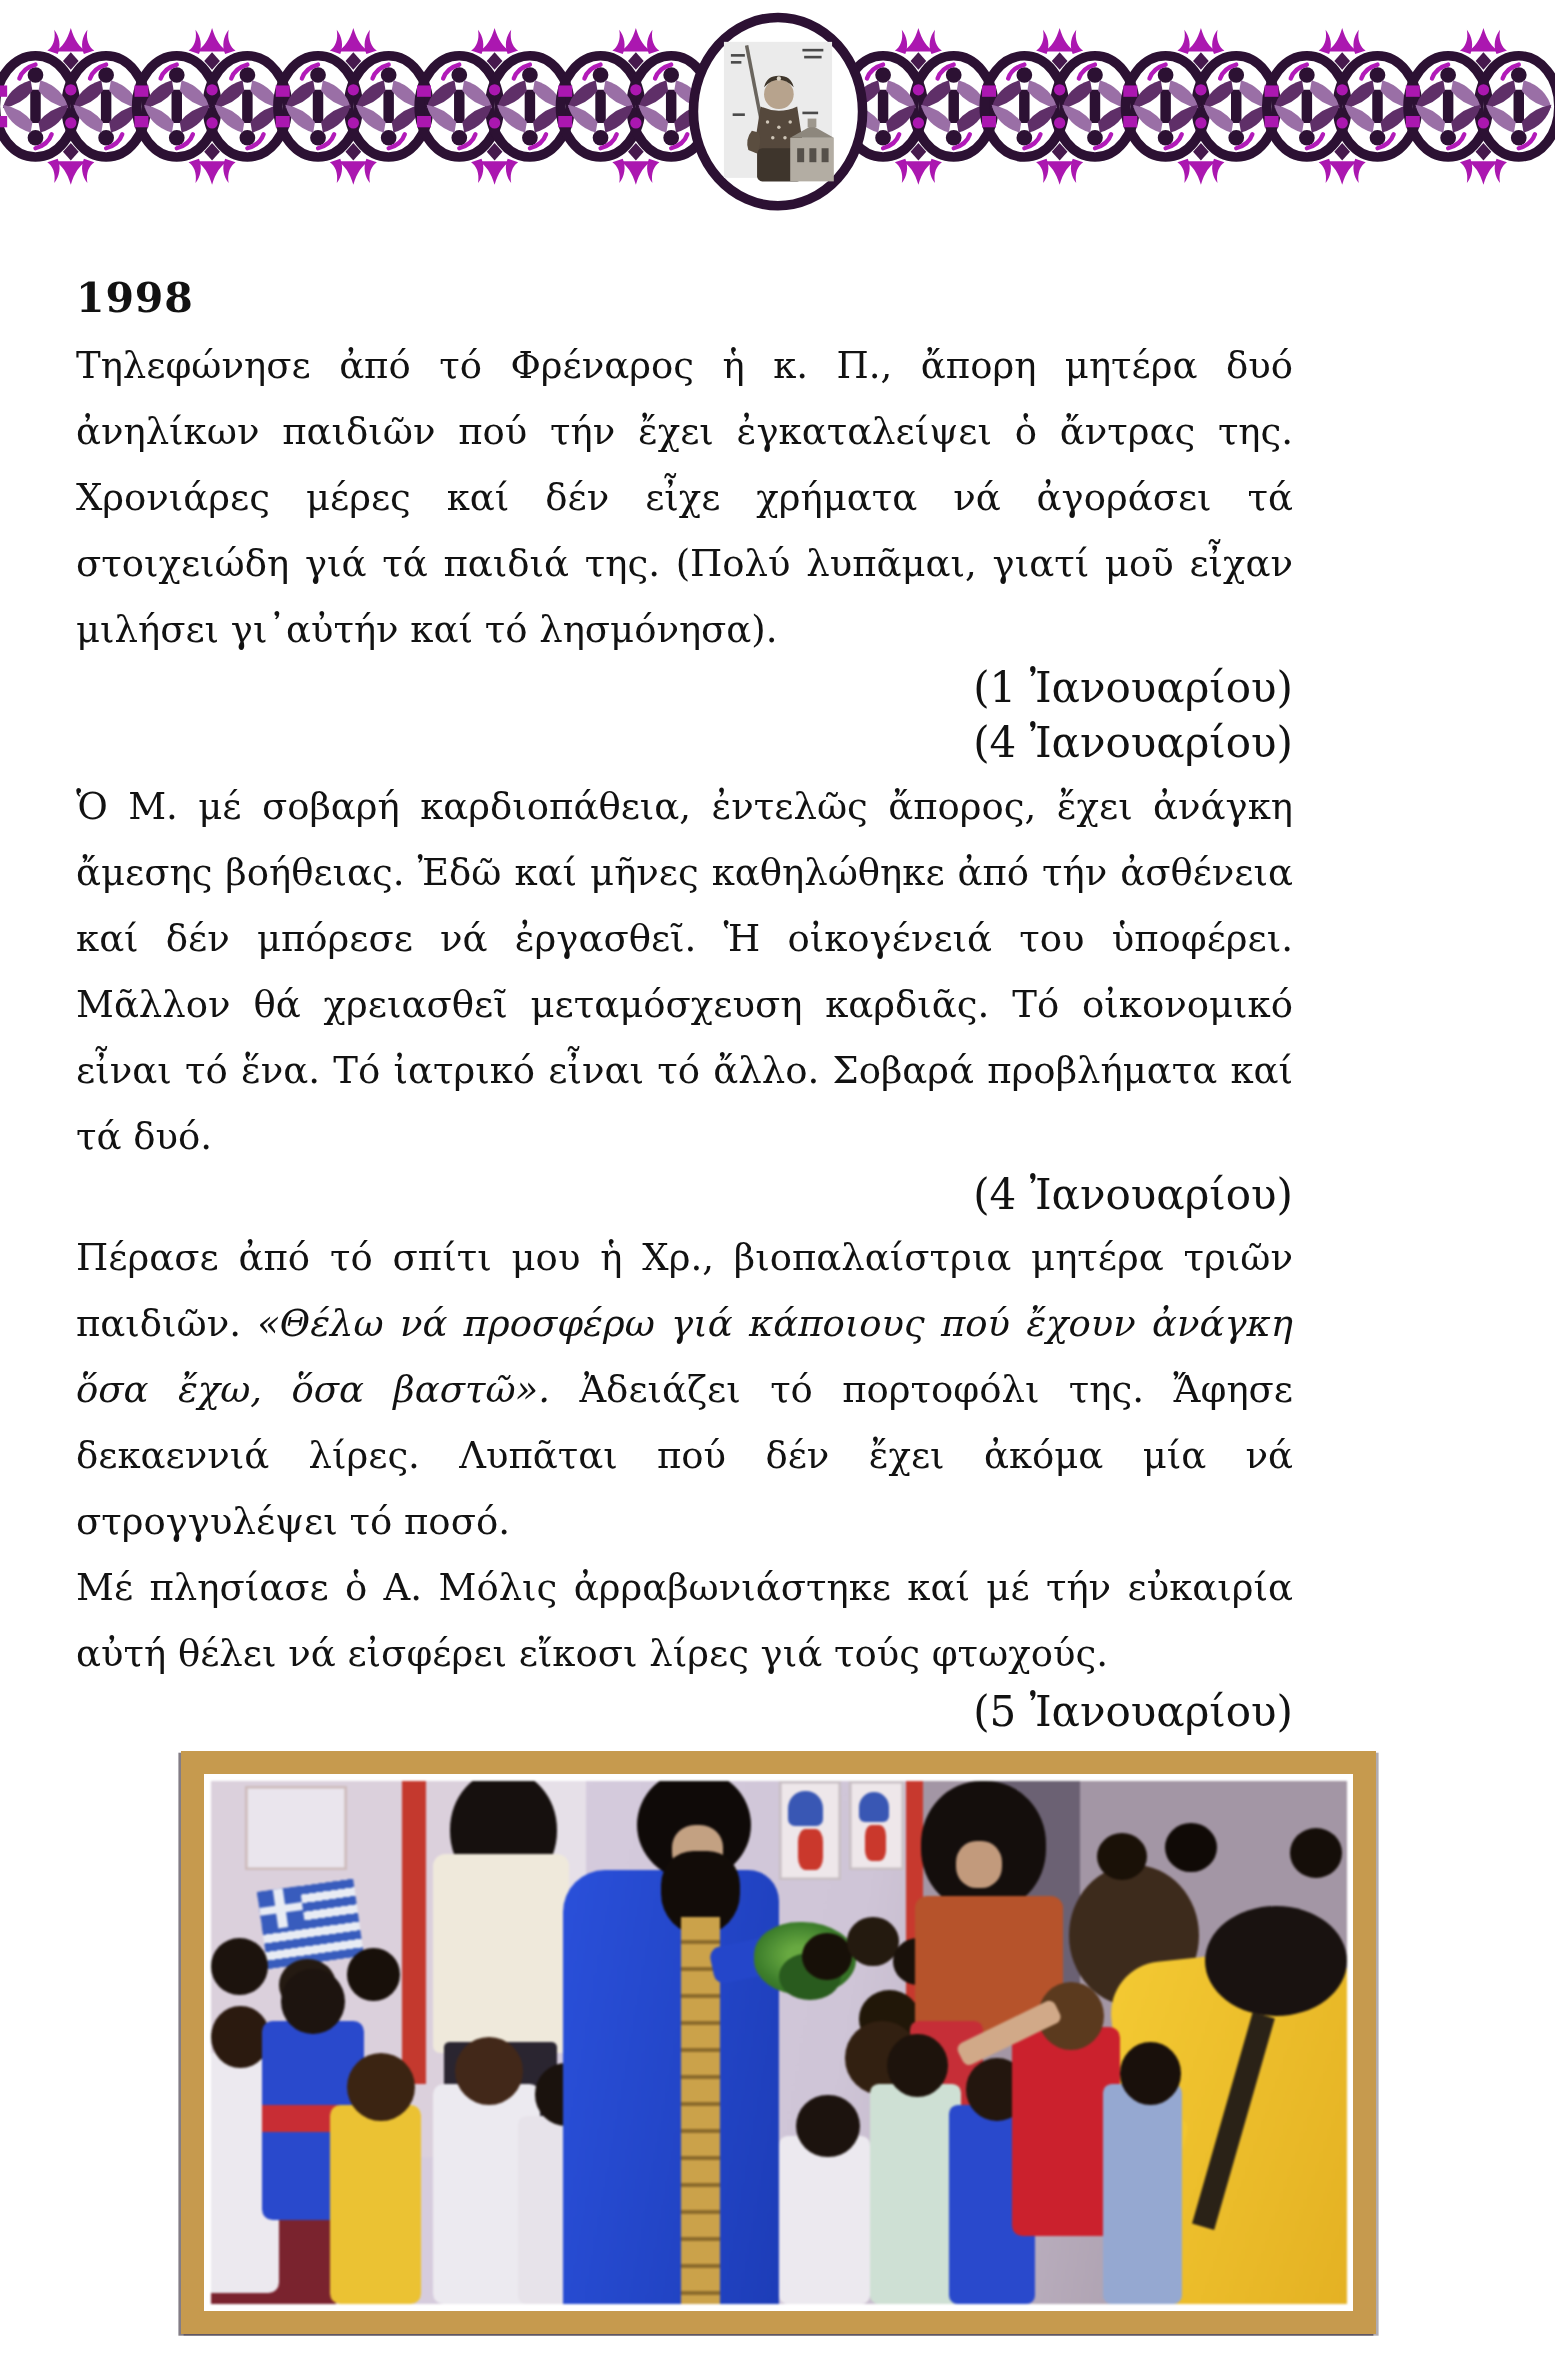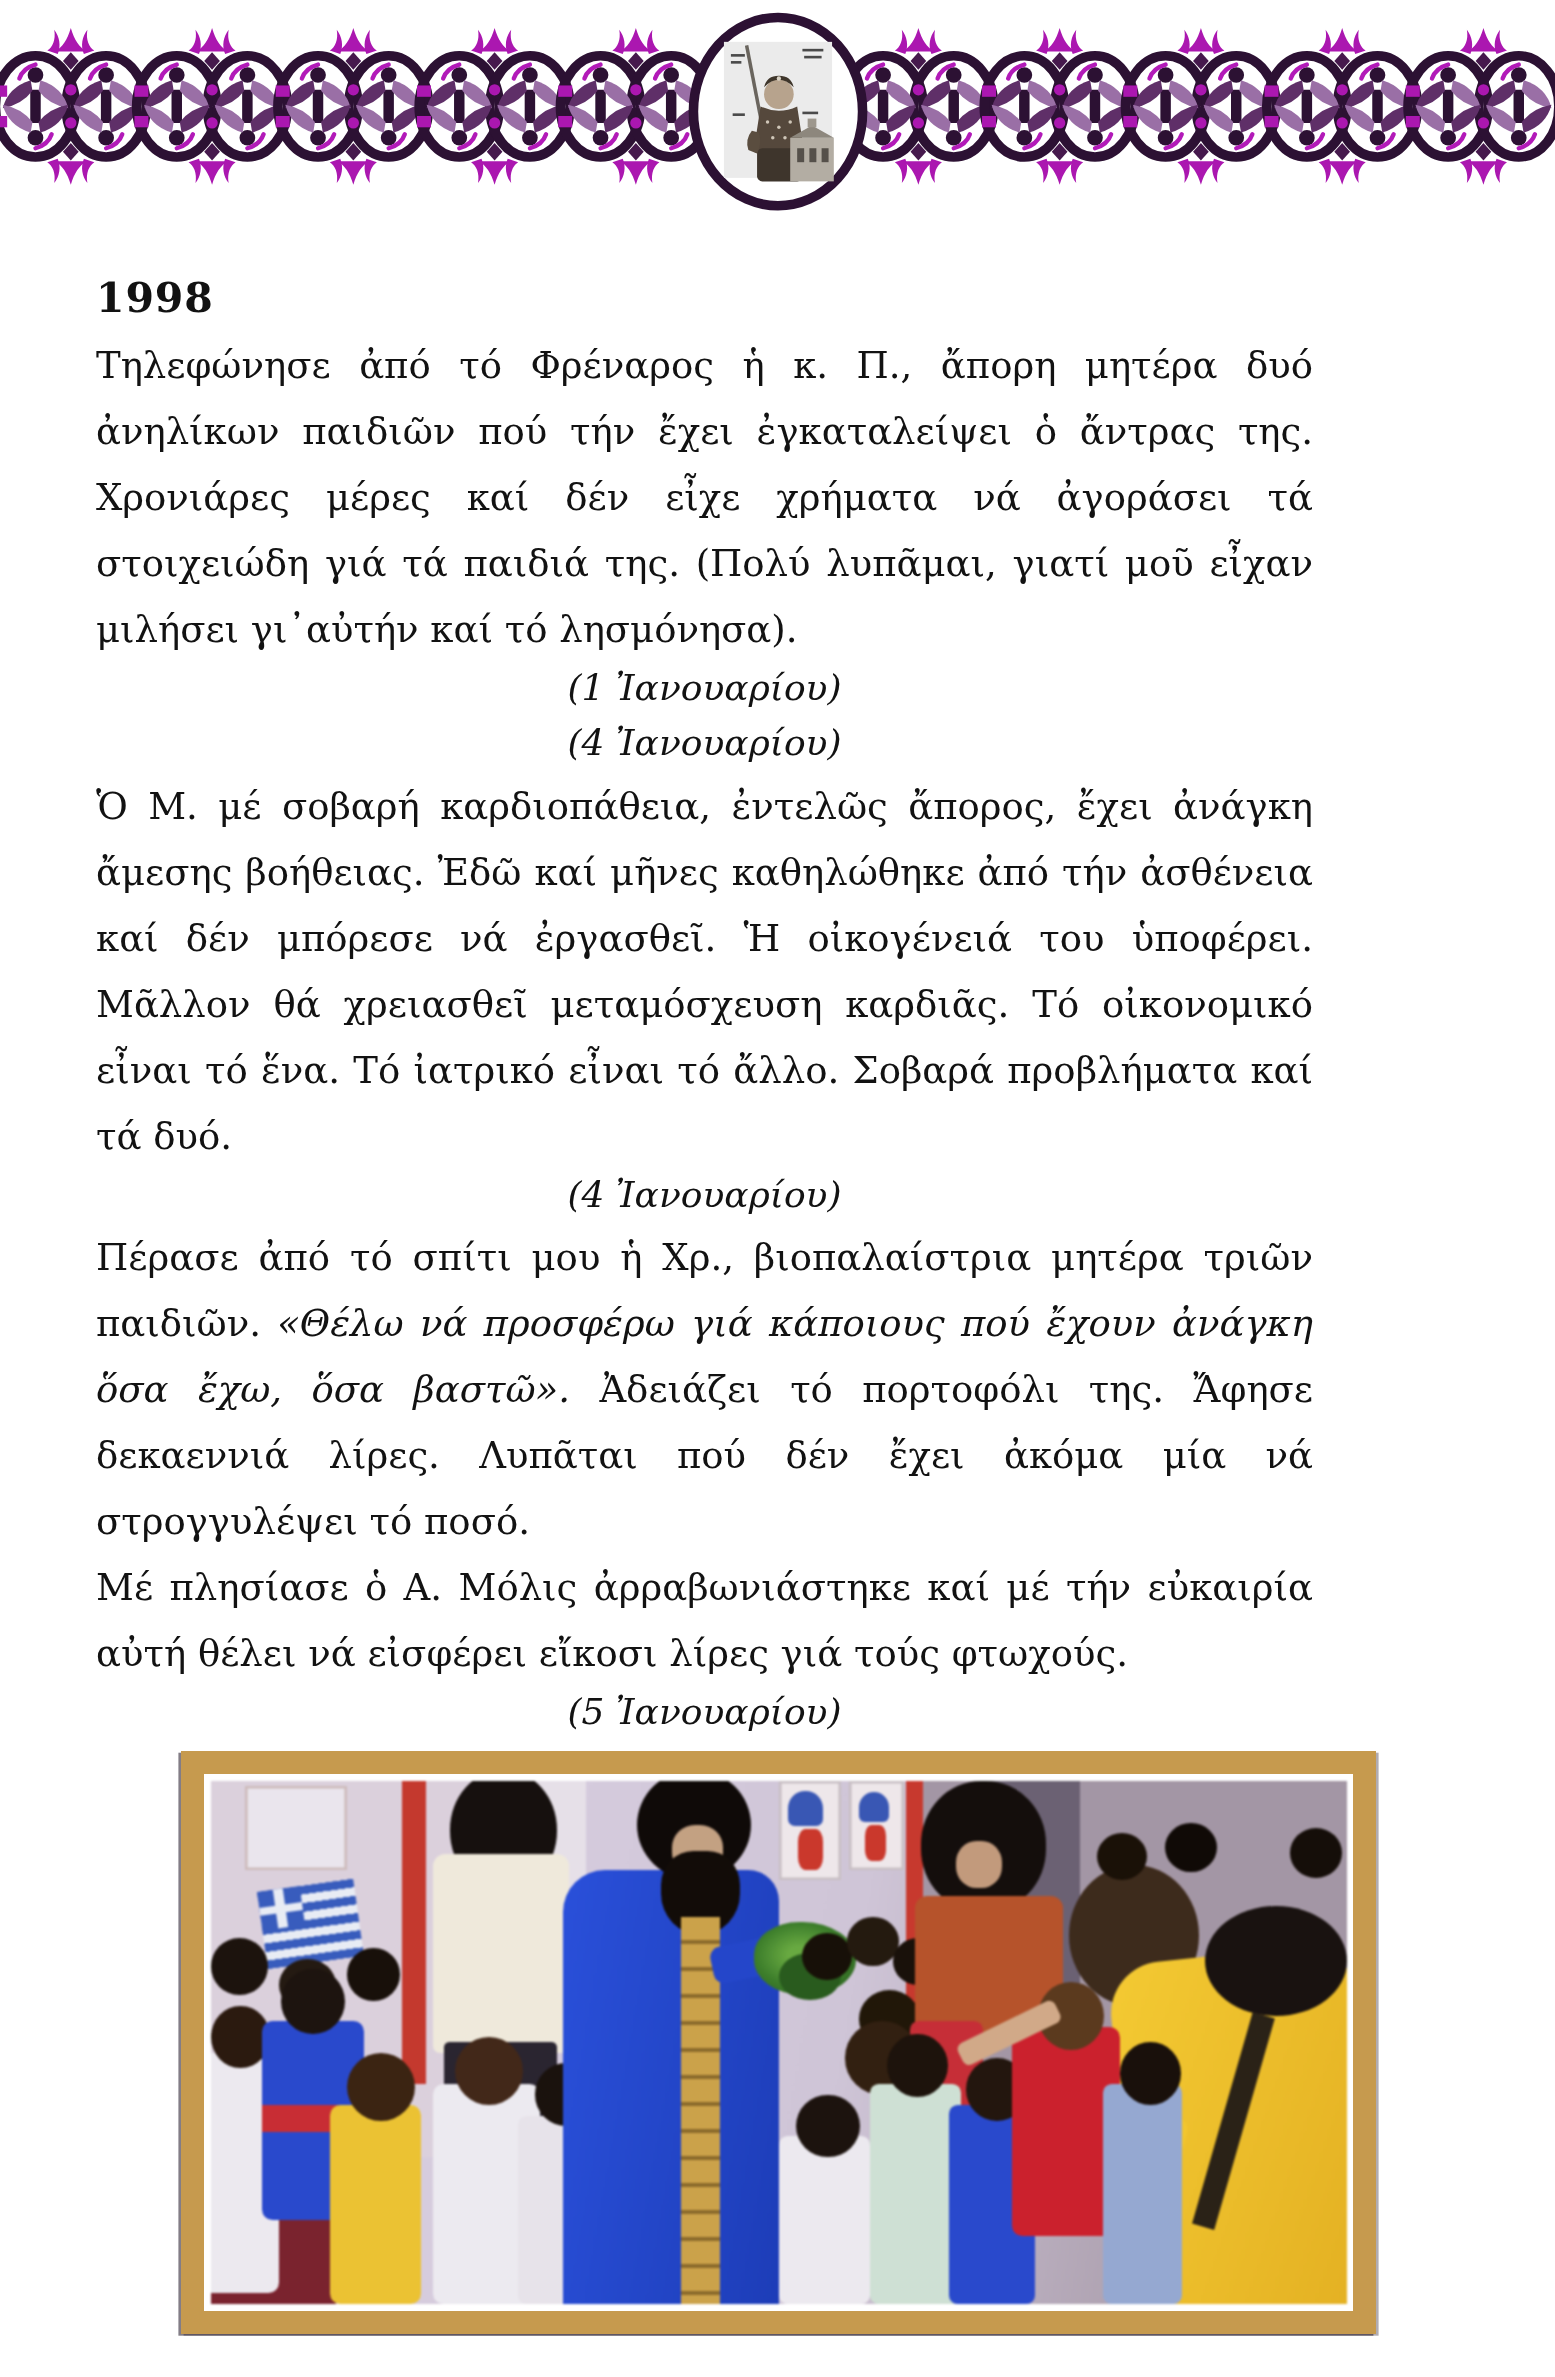--- a/index.html
+++ b/index.html
@@ -1,22 +1,22 @@
 <!DOCTYPE html>
 <html lang="el" style="font-size:14px"><head>
 <meta charset="utf-8">
 <style>
   html,body{margin:0;padding:0;background:#ffffff;}
   .page{position:relative;width:1556px;height:2377px;background:#ffffff;overflow:hidden;
         font-family:"DejaVu Serif","Liberation Serif",serif;color:#121212;}
   .ornament{display:block;width:1556px;height:218px;}
-  .content{margin:58px 159px 0 96px;width:1217px;}
+  .content{margin:58px 159px 0 76px;width:1217px;}
   .year{font-size:41px;font-weight:bold;margin:0 0 12.2px 0;line-height:1.1;letter-spacing:0.9px;}
   .body-par{font-size:37px;line-height:66px;text-align:justify;margin:0;}
-  .date-line{font-size:36px;line-height:50px;font-style:italic;text-align:center;margin:0 0 5.2px 0;}
+  .date-line{font-size:42px;line-height:50px;text-align:right;margin:0 0 5.2px 0;}
   .quote{font-style:italic;}
   .photo-frame{box-sizing:border-box;margin:14px 0 0 181px;width:1195px;height:583px;
                border:23px solid #c69a4e;background:#ffffff;padding:7px;
                box-shadow:-2.6px 1.7px 0 rgba(30,18,34,.55), 2.6px 1.7px 0 rgba(30,18,34,.35);}
   .photo{position:relative;width:1136px;height:523px;overflow:hidden;
          background:linear-gradient(100deg,#dcd2de 0%,#d5cbdc 30%,#cfc5d6 55%,#988a96 100%);
          filter:blur(1px) saturate(1.05);}
   .s{position:absolute;display:block;}
   .pagenum{margin-top:10.5px;text-align:center;font-size:34px;line-height:1.2;}
 </style>

